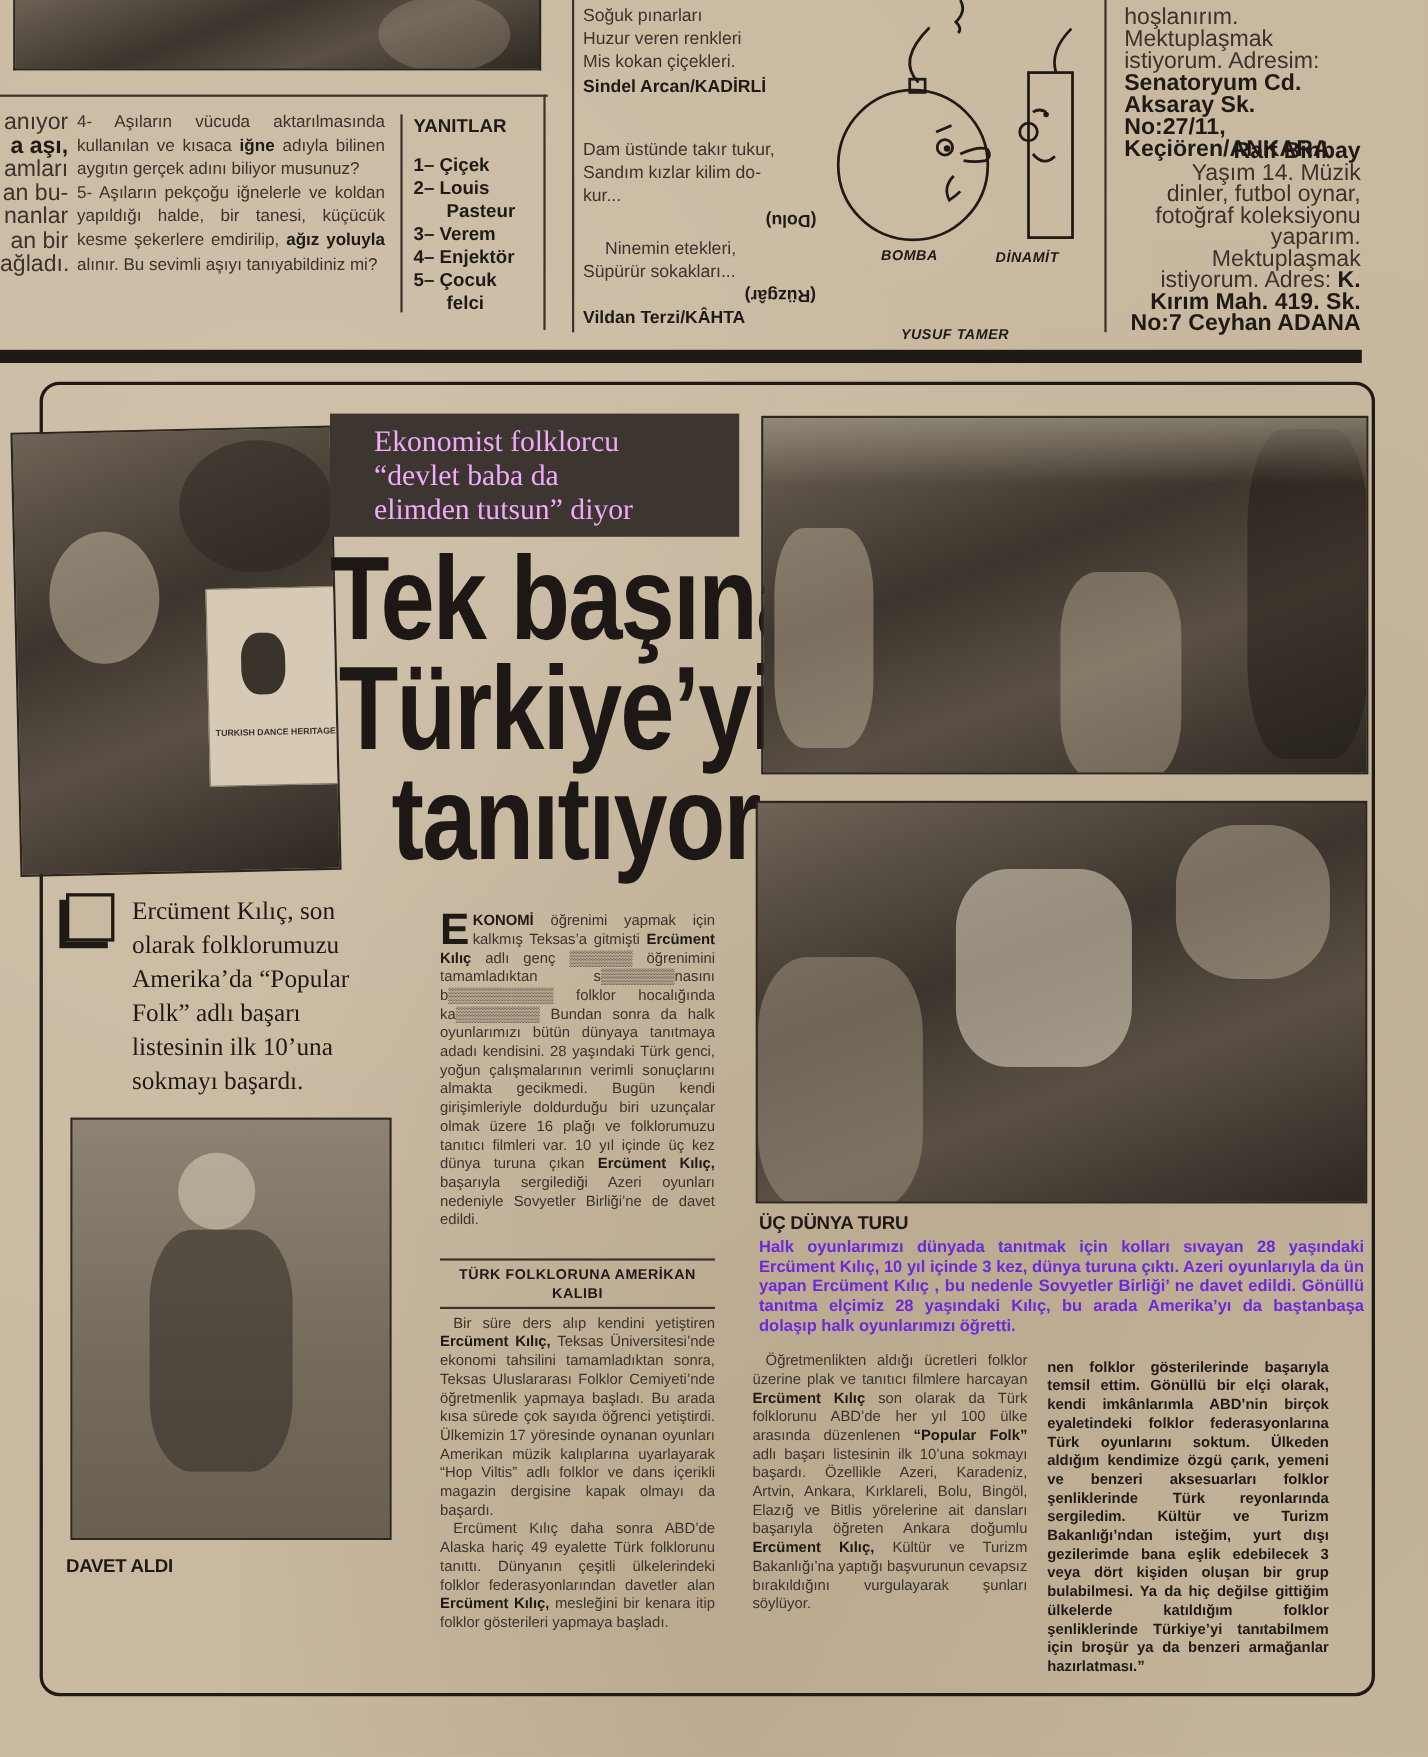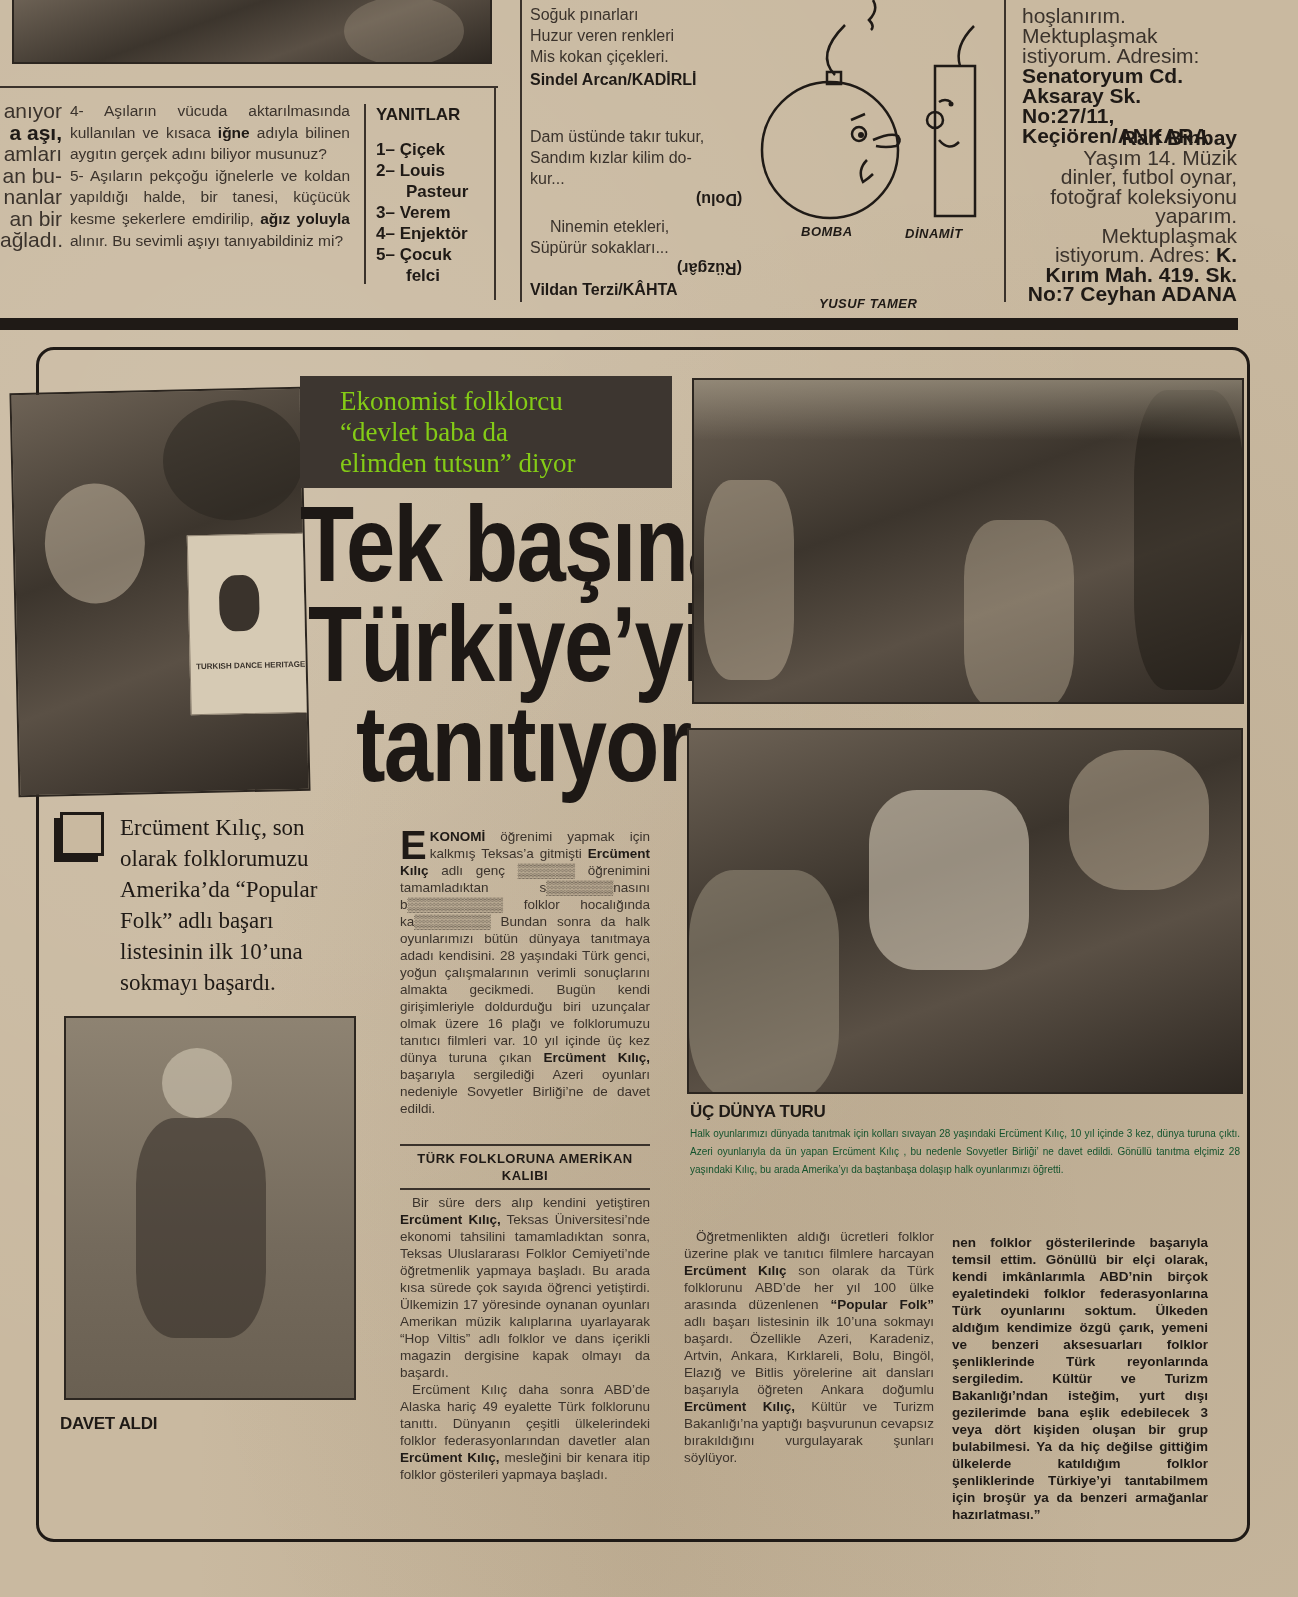--- a/index.html
+++ b/index.html
@@ -23,33 +23,33 @@
   }
   .photo .ph-shape { position: absolute; border-radius: 50%; background: rgba(210,195,170,0.35); }
   .rule-thick { position: absolute; background: #1f1a16; }
   .rule-thin { position: absolute; background: #3a322b; }
   .txt { font-size: 21px; line-height: 21.5px; color: #3b332c; }
   .txt b, .b { font-weight: bold; color: #1f1a16; }
   .just { text-align: justify; }
   .yan-item { font-weight: bold; font-size: 17px; line-height: 21px; color: #1f1a16; }
   .poem { font-size: 16px; line-height: 21px; color: #3b332c; }
   .subhead-box {
-    position: absolute; background: #3d3630; color: #84cc16;
+    position: absolute; background: #3d3630; color: #f0abfc;
     font-family: "Liberation Serif", serif; font-size: 27px; line-height: 31px;
     padding: 10px 16px 18px 40px;
   }
   .headline {
     position: absolute; font-family: "Liberation Sans", sans-serif; font-weight: bold;
     color: #1d1815; letter-spacing: -2px; transform: scaleX(0.82); transform-origin: left top;
   }
   .lede {
     position: absolute; font-family: "Liberation Serif", serif; font-size: 23px; line-height: 31px; color: #1f1a16;
   }
   .caption-head { font-weight: bold; font-size: 17px; color: #1f1a16; letter-spacing: -0.3px; }
-  .cap-text { font-weight: normal; font-size: 10px; line-height: 18px; color: #14532d; }
+  .cap-text { font-weight: bold; font-size: 15px; line-height: 18px; color: #6d28d9; }
   .small-txt { font-size: 13.5px; line-height: 17px; color: #3b332c; }
   .small-txt b { color: #1f1a16; }
   .cartoon-label { font-style: italic; font-weight: bold; font-size: 13px; color: #1f1a16; letter-spacing: 0.5px; }
 </style>
 </head>
 <body>
 
 <div class="photo" style="left:12px; top:-4px; width:480px; height:68px; border-top:none;">
   <div class="ph-shape" style="left:330px; top:0px; width:120px; height:70px; background:rgba(200,185,160,0.25);"></div>
 </div>

